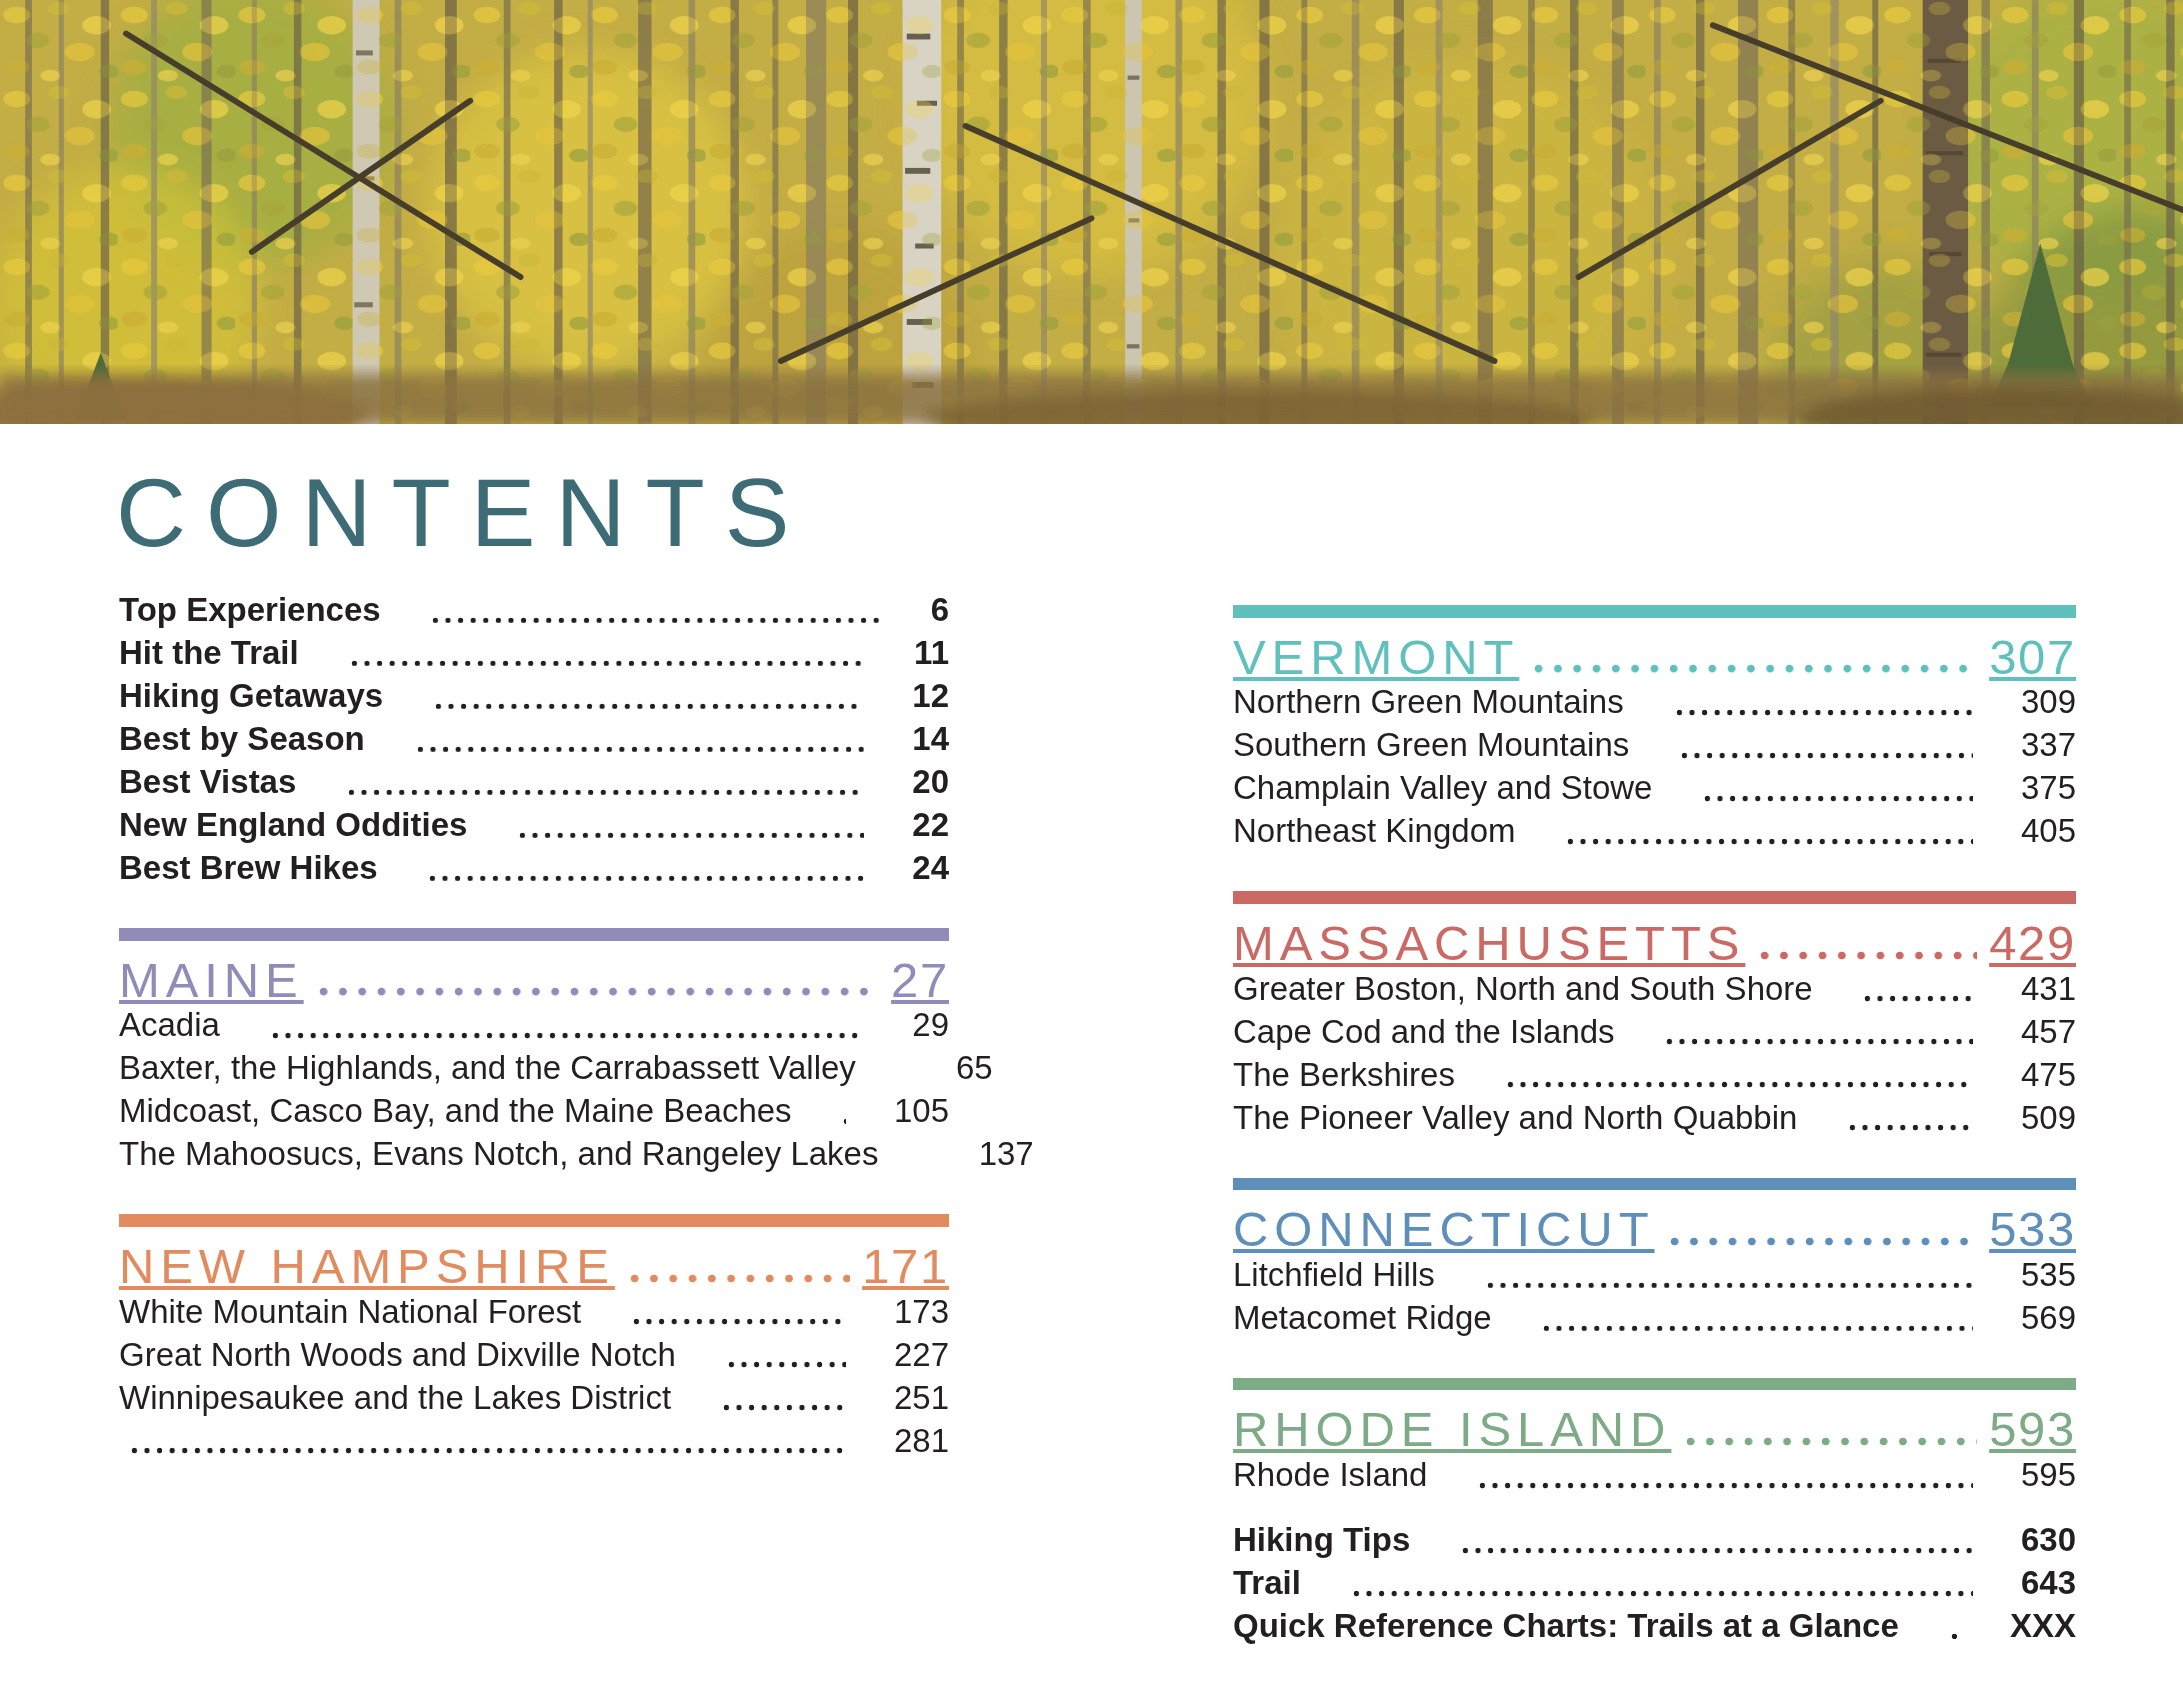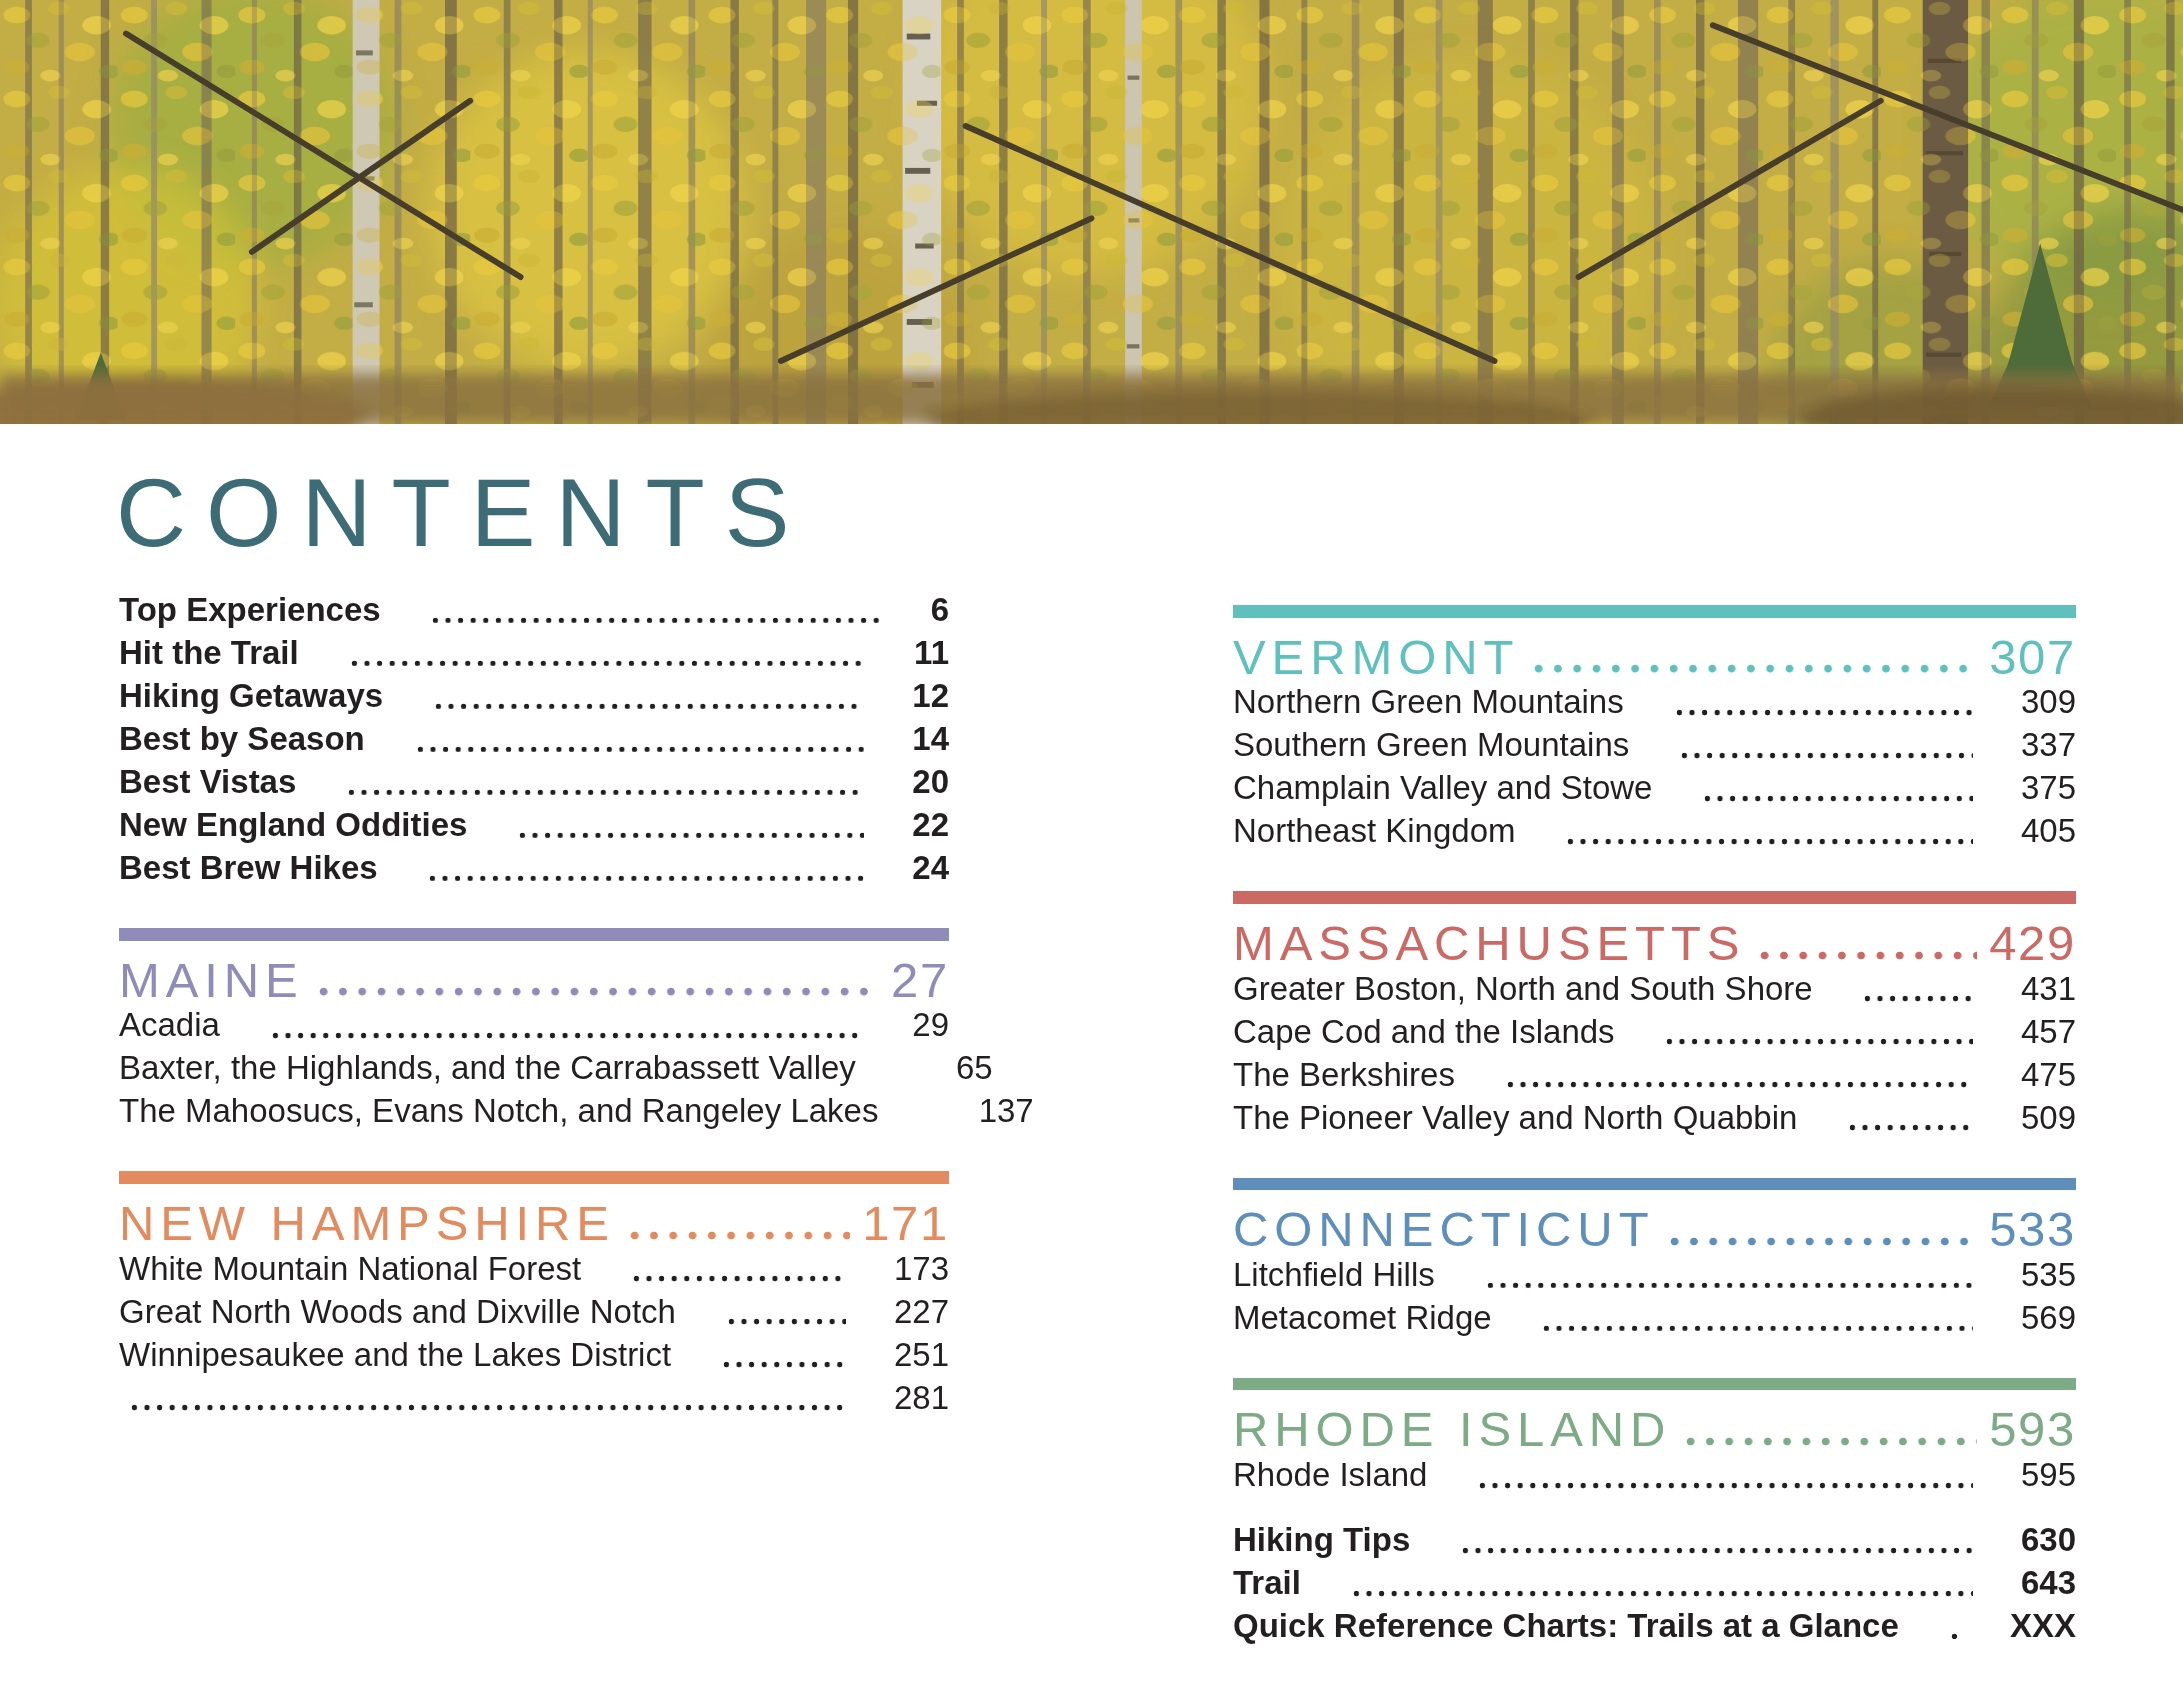--- a/index.html
+++ b/index.html
@@ -67,20 +67,21 @@
   .col-right .section.first { margin-top: 0; }
   .bar { height: 12.6px; background: var(--accent, #888); }
   .heading-row {
     display: flex;
     align-items: baseline;
     margin-top: 17px;
     font-size: 49px;
     line-height: 44px;
     letter-spacing: 5.9px;
     color: var(--accent, #888);
+    text-decoration: underline;
   }
   .heading-row .pg { letter-spacing: 1.7px; }
   .heading-row .dots {
     height: 9.2px;
     margin: 0 11.8px 5px 15px;
     background-image: radial-gradient(circle at 4.6px 4.6px, var(--accent, #888) 3.5px, rgba(0,0,0,0) 4.3px);
     background-size: 19.3px 9.2px;
   }
   .entries { margin-top: 1.7px; }
 
@@ -276,20 +277,25 @@
           <span class="label">Acadia</span>
           <span class="dots"></span>
           <span class="pg">29</span>
         </div>
         <div class="row">
           <span class="label">Baxter, the Highlands, and the Carrabassett Valley</span>
           <span class="dots"></span>
           <span class="pg">65</span>
         </div>
         <div class="row">
+          <span class="label">Midcoast, Casco Bay, and the Maine Beaches</span>
+          <span class="dots"></span>
+          <span class="pg">105</span>
+        </div>
+        <div class="row">
           <span class="label">The Mahoosucs, Evans Notch, and Rangeley Lakes</span>
           <span class="dots"></span>
           <span class="pg">137</span>
         </div>
       </div>
     </div>
 
     <div class="section" style="--accent: #e28b5e;">
       <div class="bar"></div>
       <div class="heading-row">

